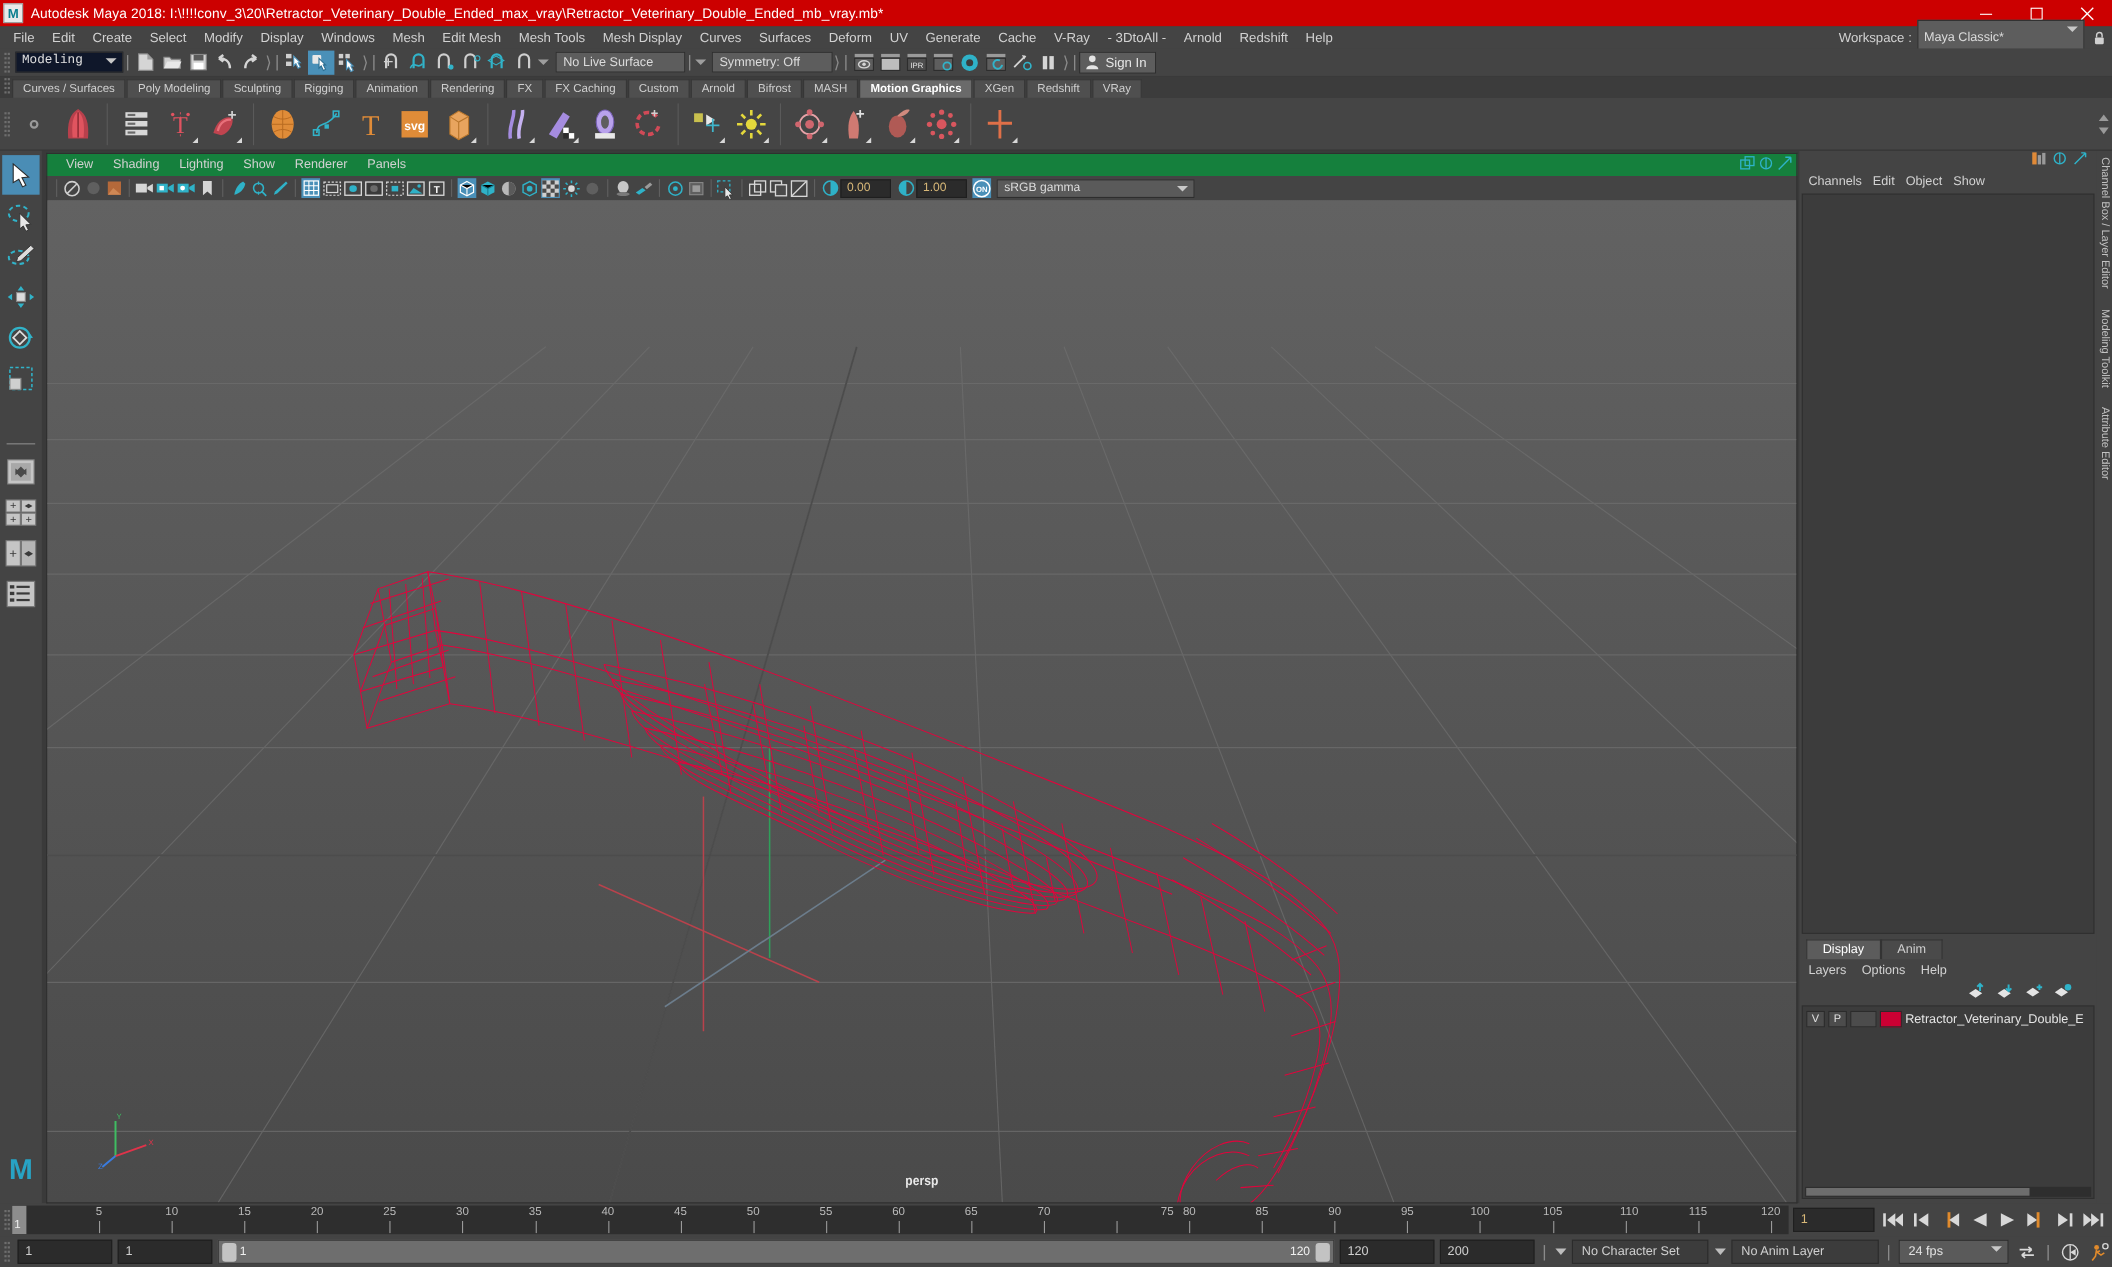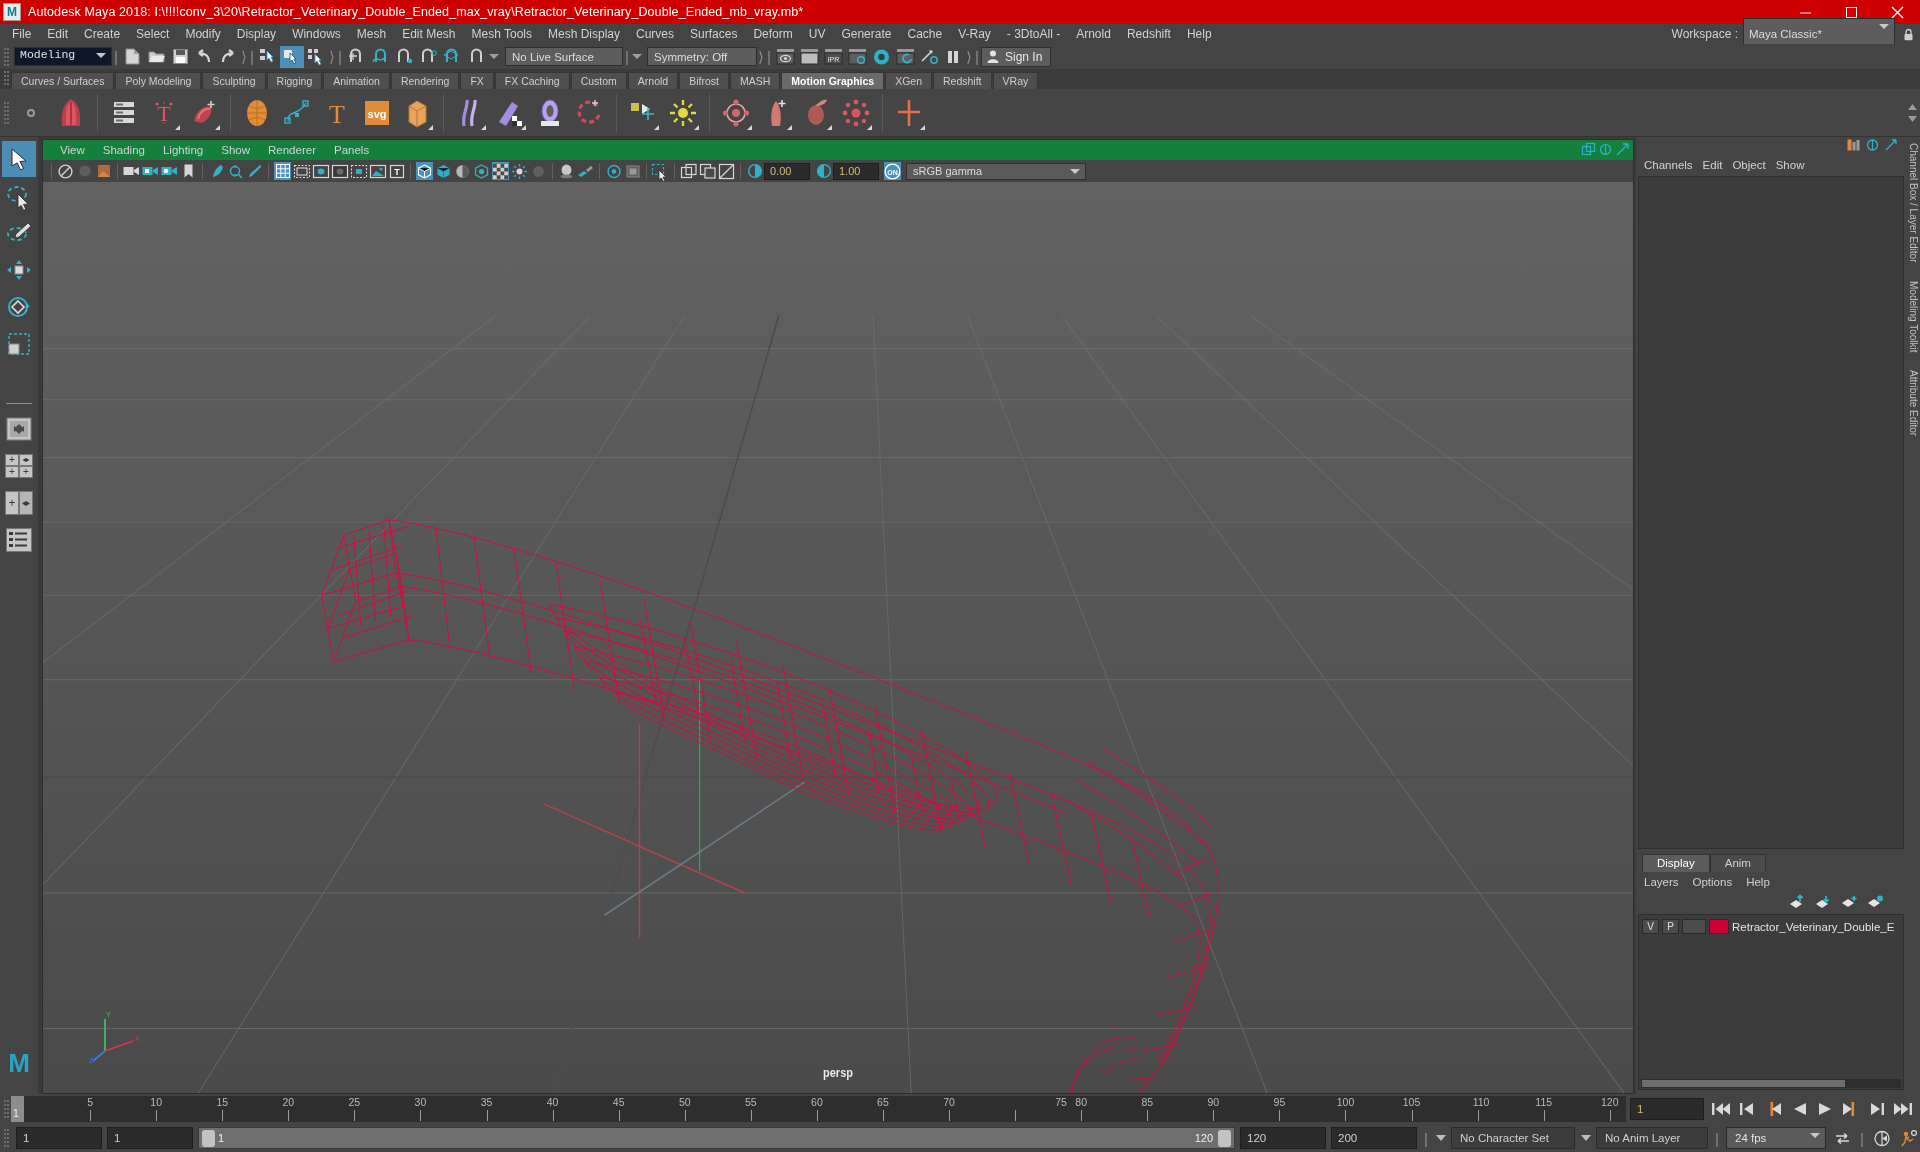--- a/index.html
+++ b/index.html
@@ -1410,21 +1410,21 @@
     <div class="sep-bracket">|</div>
     <div class="mini-arrow">
         <i class="tri-s"></i>
       </div>
     <div class="combo" style="width:124px">
       <span>No Character Set</span>
       </div>
     <div class="mini-arrow">
         <i class="tri-s"></i>
       </div>
-    <div class="combo" style="width:112px">
+    <div class="combo" style="width:134px">
       <span>No Anim Layer</span>
       </div>
     <div class="sep-bracket">|</div>
     <div class="combo2">
       <span>24 fps</span>
       <span class="ws-arrow">
           <i class="tri-down"></i>
         </span>
     </div>
     <div class="pbtn">

